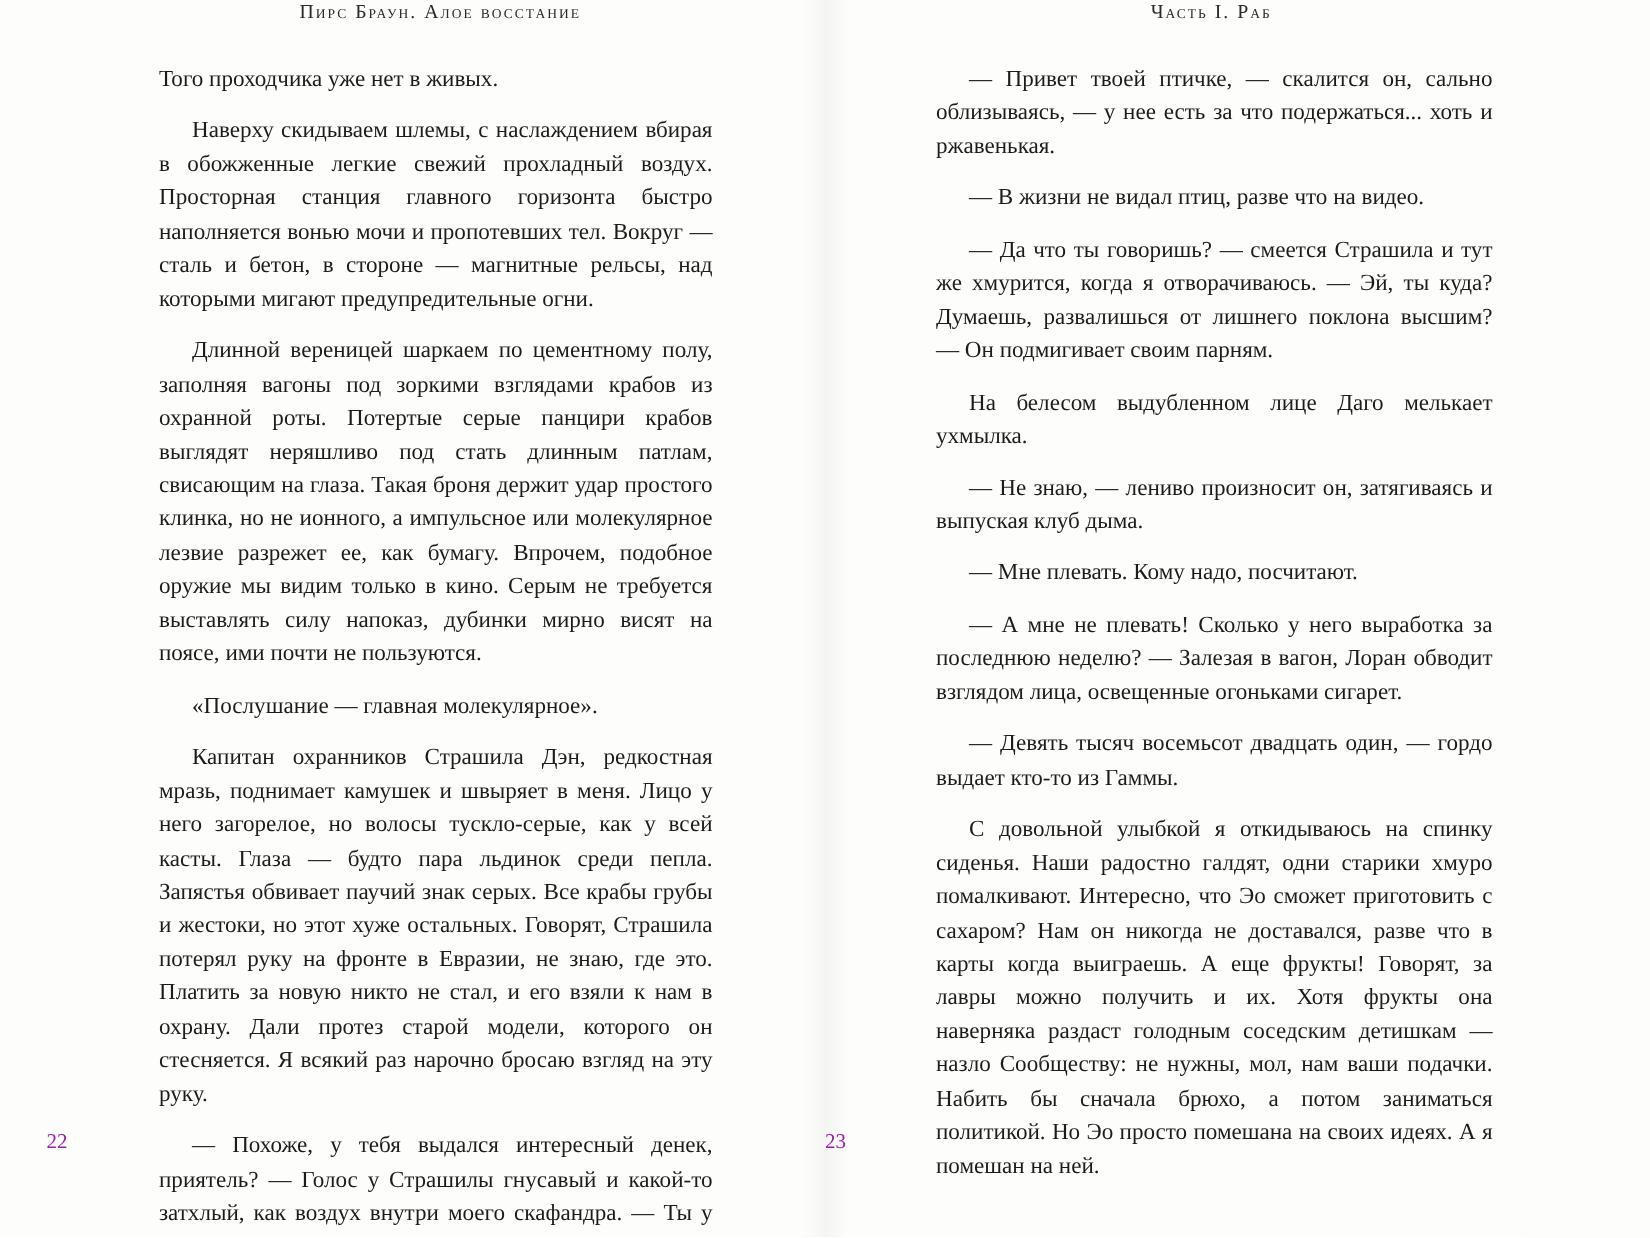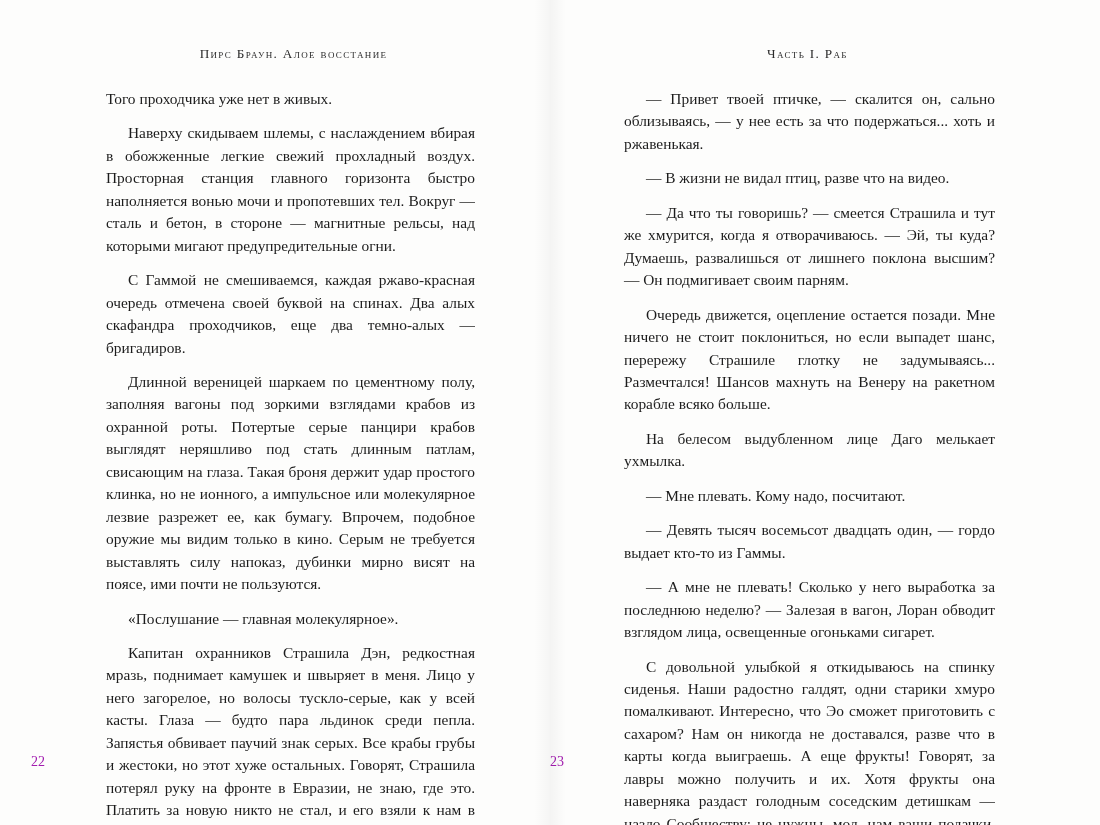--- a/index.html
+++ b/index.html
@@ -24,21 +24,20 @@
   .leaf {
     position: relative;
     width: 550px;
     height: 825px;
     box-sizing: border-box;
   }
   .leaf-left  { padding: 0 63px 0 94px; }
   .leaf-right { padding: 0 93px 0 62px; }
 
   .running-head {
-    margin-top: 46px;
     height: 22px;
     text-align: center;
     font-size: 13.2px;
     font-variant: small-caps;
     letter-spacing: 1.35px;
     color: #2a2a2a;
     white-space: nowrap;
   }
   .leaf-left .running-head  { padding-left: 6px; }
   .leaf-right .running-head { padding-right: 4px; }
@@ -91,41 +90,40 @@
 <body>
 
 <div class="page">
   <div class="spread">
 
     <div class="leaf leaf-left">
       <div class="running-head">Пирс Браун. Алое восстание</div>
       <div class="column">
         <p class="flush">Того проходчика уже нет в живых.</p>
         <p>Наверху скидываем шлемы, с наслаждением вбирая в обожженные легкие свежий прохладный воздух. Просторная станция главного горизонта быстро наполняется вонью мочи и пропотевших тел. Вокруг — сталь и бетон, в стороне — магнитные рельсы, над которыми мигают предупредительные огни.</p>
-        <p>С Гаммой не смешиваемся, каждая ржаво-красная очередь отмечена своей буквой на спинах. Два алых скафандра проходчиков, еще два темно-алых — бригадиров.</p>
         <p>Длинной вереницей шаркаем по цементному полу, заполняя вагоны под зоркими взглядами крабов из охранной роты. Потертые серые панцири крабов выглядят неряшливо под стать длинным патлам, свисающим на глаза. Такая броня держит удар простого клинка, но не ионного, а импульсное или молекулярное лезвие разрежет ее, как бумагу. Впрочем, подобное оружие мы видим только в кино. Серым не требуется выставлять силу напоказ, дубинки мирно висят на поясе, ими почти не пользуются.</p>
         <p>«Послушание — главная молекулярное».</p>
         <p>Капитан охранников Страшила Дэн, редкостная мразь, поднимает камушек и швыряет в меня. Лицо у него загорелое, но волосы тускло-серые, как у всей касты. Глаза — будто пара льдинок среди пепла. Запястья обвивает паучий знак серых. Все крабы грубы и жестоки, но этот хуже остальных. Говорят, Страшила потерял руку на фронте в Евразии, не знаю, где это. Платить за новую никто не стал, и его взяли к нам в охрану. Дали протез старой модели, которого он стесняется. Я всякий раз нарочно бросаю взгляд на эту руку.</p>
         <p>— Похоже, у тебя выдался интересный денек, приятель? — Голос у Страшилы гнусавый и какой-то затхлый, как воздух внутри моего скафандра. — Ты у нас теперь герой, Дэрроу? Я всегда знал, что ты смельчак.</p>
 
       </div>
       <div class="folio">22</div>
     </div>
 
     <div class="leaf leaf-right">
       <div class="running-head">Часть I. Раб</div>
       <div class="column">
         <p>— Привет твоей птичке, — скалится он, сально облизываясь, — у нее есть за что подержаться... хоть и ржавенькая.</p>
         <p>— В жизни не видал птиц, разве что на видео.</p>
         <p>— Да что ты говоришь? — смеется Страшила и тут же хмурится, когда я отворачиваюсь. — Эй, ты куда? Думаешь, развалишься от лишнего поклона высшим? — Он подмигивает своим парням.</p>
-        <p>Очередь движется, оцепление остается позади. Мне ничего не стоит поклониться, но если выпадет шанс, перережу Страшиле глотку не задумываясь... Размечтался! Шансов махнуть на Венеру на ракетном корабле всяко больше.</p>
         <p>На белесом выдубленном лице Даго мелькает ухмылка.</p>
+        <p>— Не знаю, — лениво произносит он, затягиваясь и выпуская клуб дыма.</p>
         <p>— Мне плевать. Кому надо, посчитают.</p>
+        <p>— А мне не плевать! Сколько у него выработка за последнюю неделю? — Залезая в вагон, Лоран обводит взглядом лица, освещенные огоньками сигарет.</p>
         <p>— Девять тысяч восемьсот двадцать один, — гордо выдает кто-то из Гаммы.</p>
-        <p>— А мне не плевать! Сколько у него выработка за последнюю неделю? — Залезая в вагон, Лоран обводит взглядом лица, освещенные огоньками сигарет.</p>
         <p>С довольной улыбкой я откидываюсь на спинку сиденья. Наши радостно галдят, одни старики хмуро помалкивают. Интересно, что Эо сможет приготовить с сахаром? Нам он никогда не доставался, разве что в карты когда выиграешь. А еще фрукты! Говорят, за лавры можно получить и их. Хотя фрукты она наверняка раздаст голодным соседским детишкам — назло Сообществу: не нужны, мол, нам ваши подачки. Набить бы сначала брюхо, а потом заниматься политикой. Но Эо просто помешана на своих идеях. А я помешан на ней.</p>
       </div>
       <div class="folio">23</div>
     </div>
 
   </div>
   <div class="gutter-shade"></div>
 </div>
 
 </body></html>

